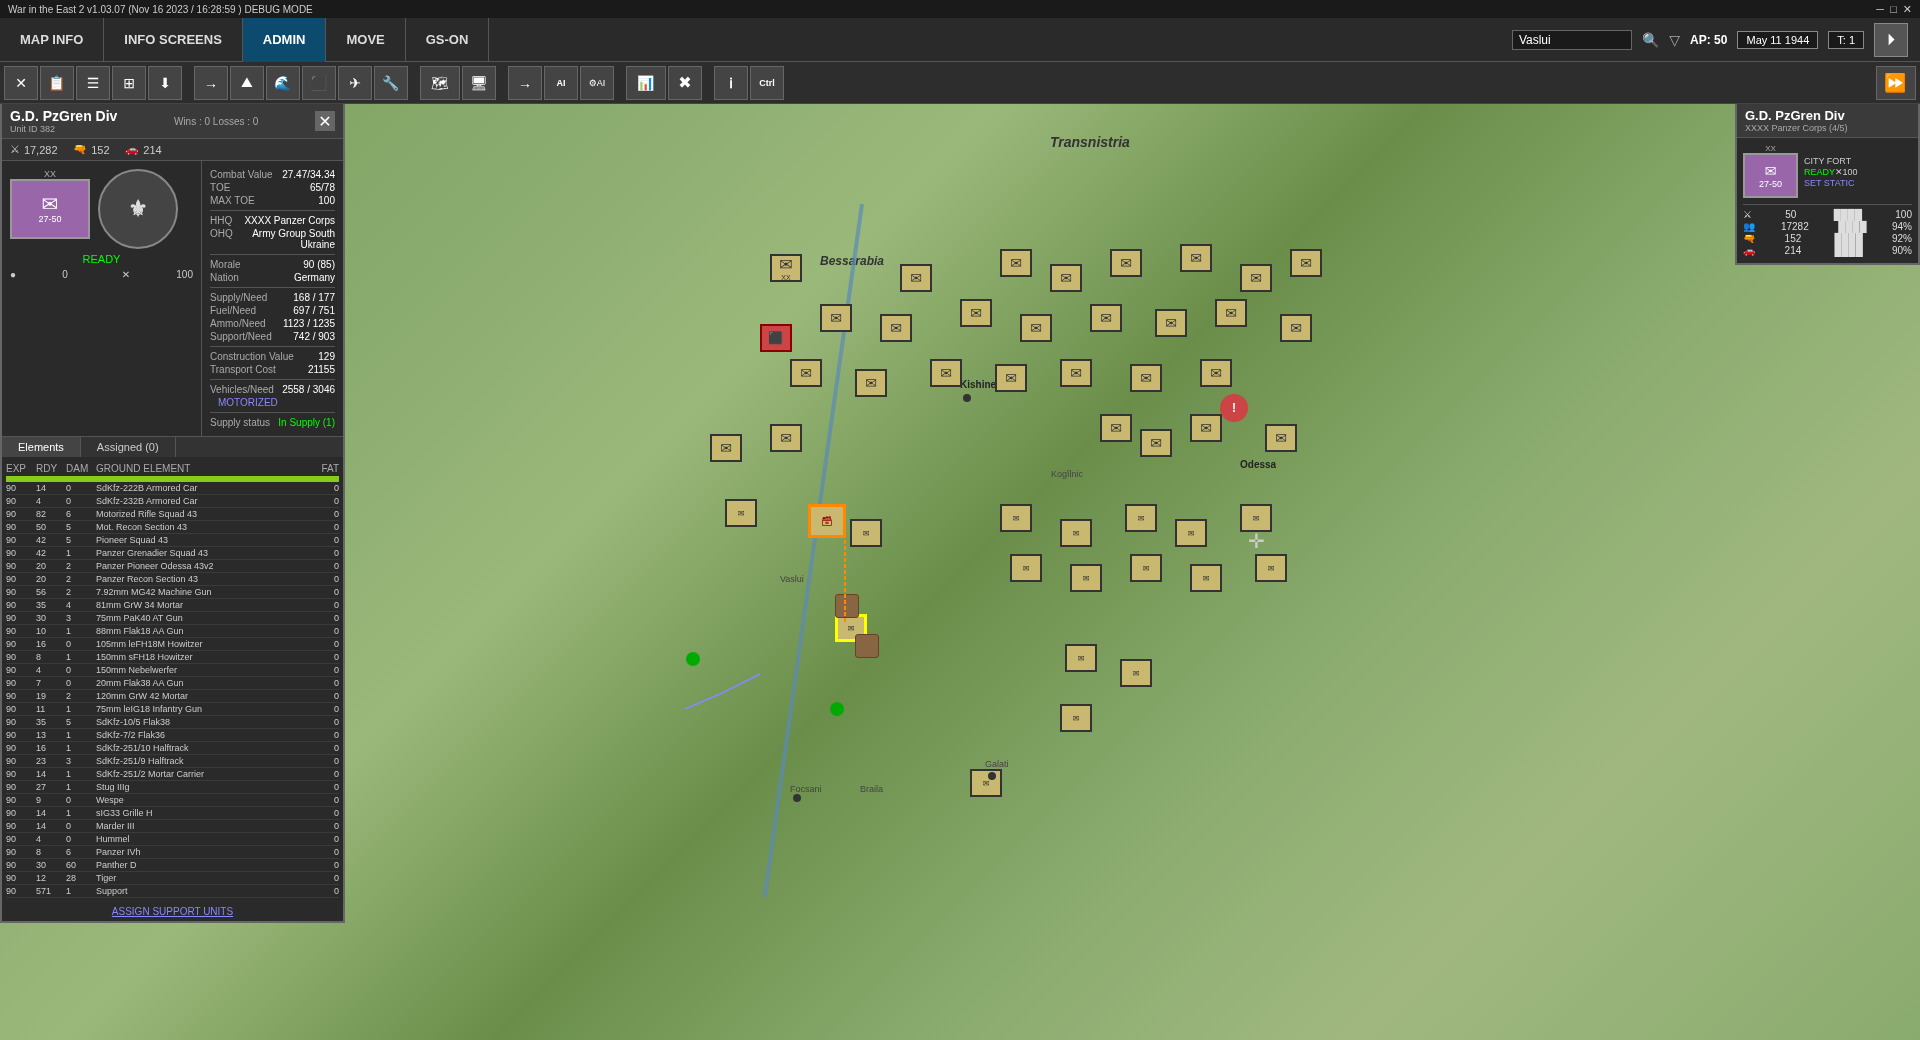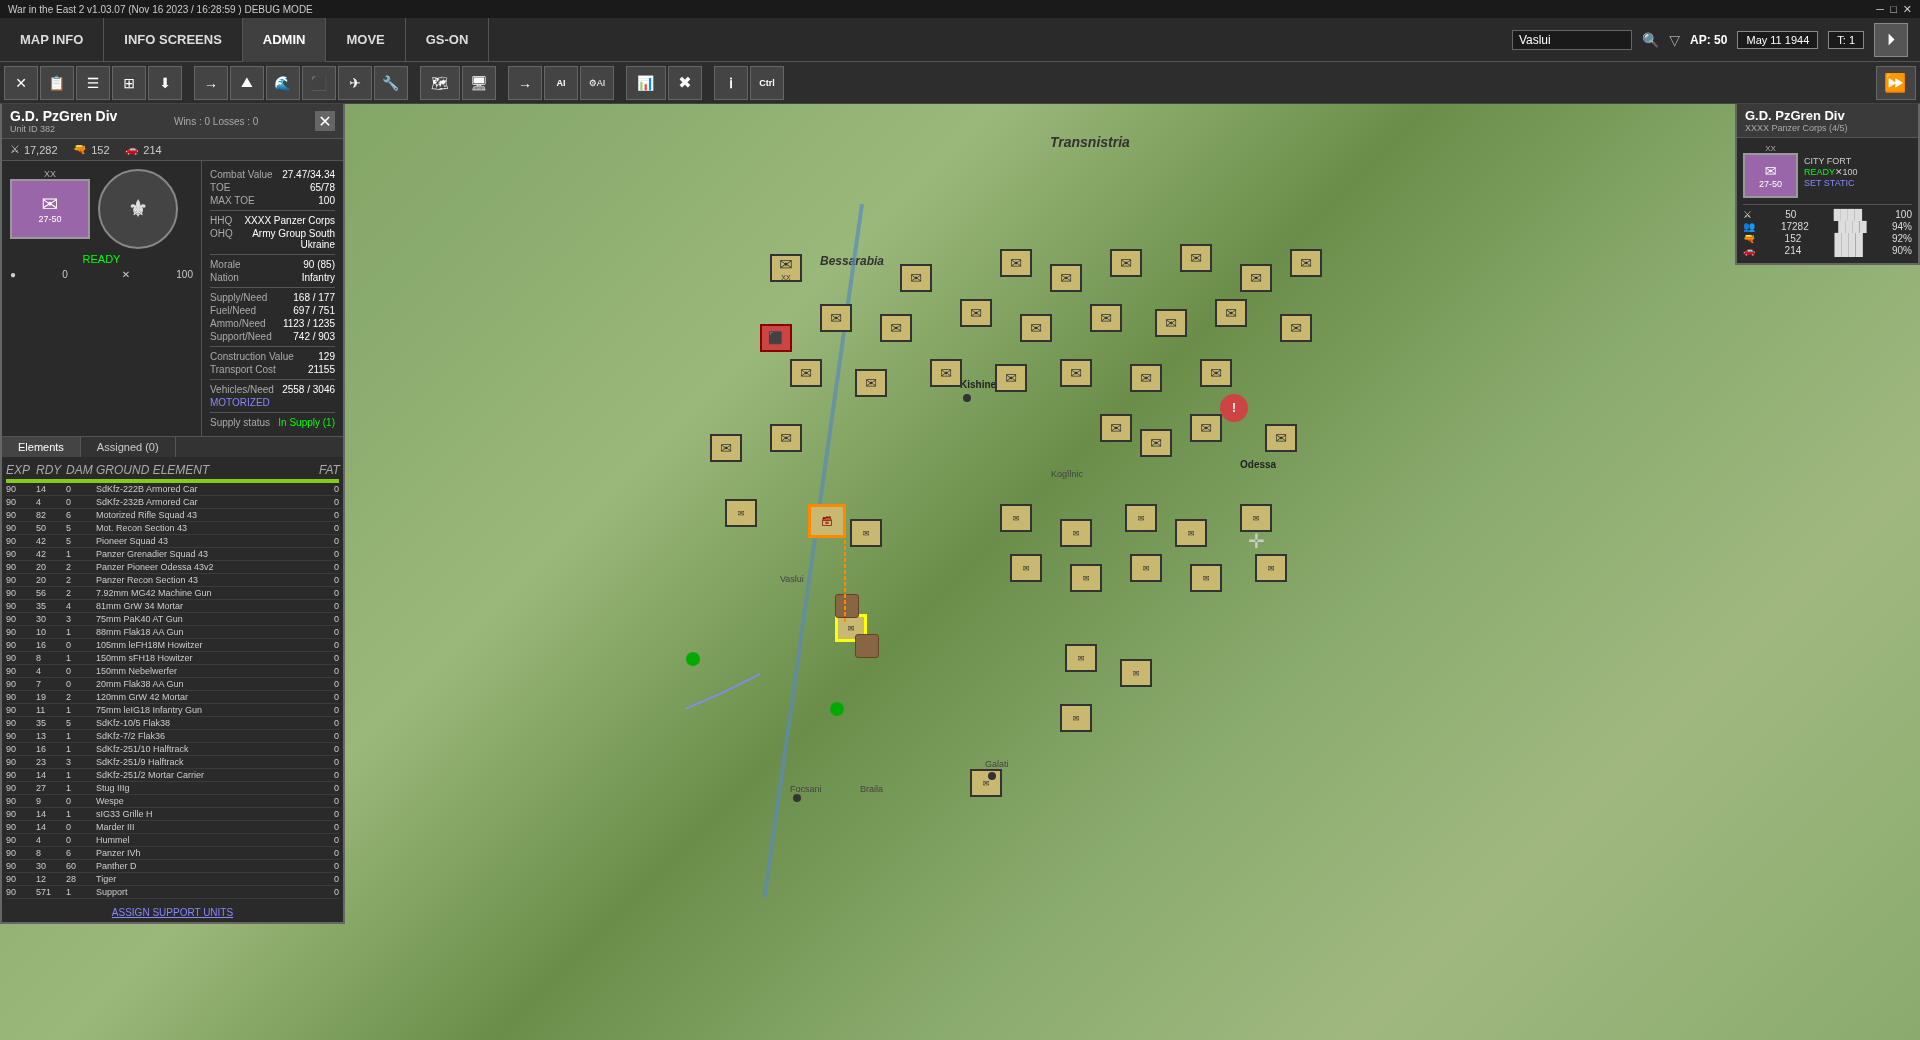--- a/index.html
+++ b/index.html
@@ -56,21 +56,21 @@
       justify-content: center;
       padding: 0 20px;
       color: #ddd;
       font-size: 13px;
       font-weight: bold;
       cursor: pointer;
       border-right: 1px solid #555;
       text-transform: uppercase;
     }
     .menu-tab.active {
-      background: #404040;
+      background: #0c4a6e;
       color: #fff;
     }
 
     #right-info {
       position: absolute;
       right: 0;
       height: 44px;
       display: flex;
       align-items: center;
       gap: 10px;
@@ -296,24 +296,23 @@
 
     #elements-table {
       width: 100%;
       font-size: 9px;
       color: #ccc;
       padding: 4px;
     }
     #elements-table .table-header {
       display: flex;
       color: #aaa;
-      border-bottom: 4px solid #84cc16;
+      border-bottom: 6px solid #84cc16;
       padding: 2px 0;
-      font-size: 12px;
-      font-style: italic;
+      font-size: 10px;
     }
     .col-exp { width: 30px; }
     .col-rdy { width: 30px; }
     .col-dam { width: 30px; }
     .col-name { flex: 1; }
     .col-fat { width: 20px; text-align: right; }
 
     .table-row-elem {
       display: flex;
       padding: 1px 0;
@@ -771,21 +770,21 @@
         <span class="detail-label">OHQ</span>
         <span class="detail-value">Army Group South Ukraine</span>
       </div>
       <div class="section-divider"></div>
       <div class="detail-row">
         <span class="detail-label">Morale</span>
         <span class="detail-value">90 (85)</span>
       </div>
       <div class="detail-row">
         <span class="detail-label">Nation</span>
-        <span class="detail-value">Infantry</span>
+        <span class="detail-value">Germany</span>
       </div>
       <div class="section-divider"></div>
       <div class="detail-row">
         <span class="detail-label">Supply/Need</span>
         <span class="detail-value">168 / 177</span>
       </div>
       <div class="detail-row">
         <span class="detail-label">Fuel/Need</span>
         <span class="detail-value">697 / 751</span>
       </div>
@@ -805,21 +804,21 @@
       <div class="detail-row">
         <span class="detail-label">Transport Cost</span>
         <span class="detail-value">21155</span>
       </div>
       <div class="section-divider"></div>
       <div class="detail-row">
         <span class="detail-label">Vehicles/Need</span>
         <span class="detail-value">2558 / 3046</span>
       </div>
       <div class="detail-row">
-        <span class="detail-value" style="color:#88f;">MOTORIZED</span>
+        <span class="detail-value" style="color:#88f;margin-left:8px;">MOTORIZED</span>
       </div>
       <div class="section-divider"></div>
       <div class="detail-row">
         <span class="detail-label">Supply status</span>
         <span class="detail-value" style="color:#0f0;">In Supply (1)</span>
       </div>
     </div>
   </div>
 
   <div id="elements-area">

